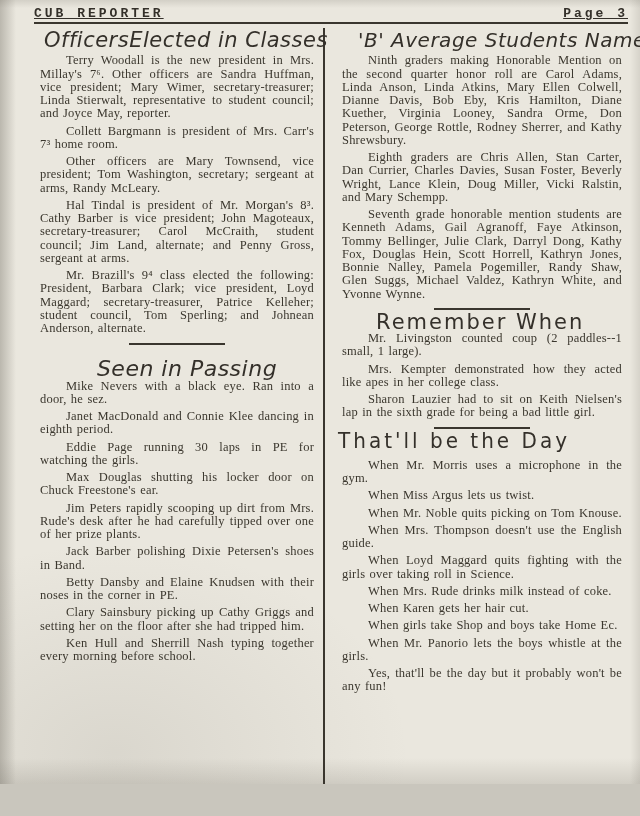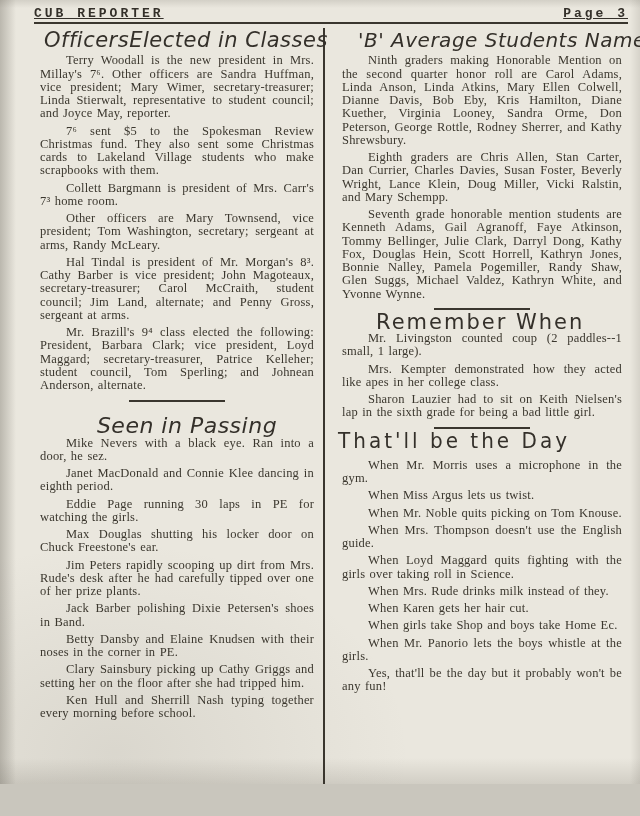--- a/index.html
+++ b/index.html
@@ -58,21 +58,20 @@
   <div class="masthead-row">
     <span class="mh">CUB REPORTER</span>
     <span class="mh">Page 3</span>
   </div>
 
   <div class="vrule"></div>
 
   <div class="col col-left">
     <h2 class="script-title">OfficersElected in Classes</h2>
     <p>Terry Woodall is the new president in Mrs. Millay's 7⁶.  Other officers are Sandra Huffman, vice president; Mary Wimer, secretary-treasurer; Linda Stierwalt, representative to student council; and Joyce May, reporter.</p>
-    <p>7⁶ sent $5 to the Spokesman Review Christmas fund.  They also sent some Christmas cards to Lakeland Village students who make scrapbooks with them.</p>
     <p>Collett Bargmann is president of Mrs. Carr's 7³ home room.</p>
     <p>Other officers are Mary Townsend, vice president; Tom Washington, secretary; sergeant at arms, Randy McLeary.</p>
     <p>Hal Tindal is president of Mr. Morgan's 8³.  Cathy Barber is vice president; John Magoteaux, secretary-treasurer; Carol McCraith, student council; Jim Land, alternate; and Penny Gross, sergeant at arms.</p>
     <p>Mr. Brazill's 9⁴ class elected the following: President, Barbara Clark; vice president, Loyd Maggard; secretary-treasurer, Patrice Kelleher; student council, Tom Sperling; and Johnean Anderson, alternate.</p>
 
     <div class="hrule hrule-left"></div>
     <h2 class="script-title seen-title">Seen in Passing</h2>
     <p>Mike Nevers with a black eye. Ran into a door, he sez.</p>
     <p>Janet MacDonald and Connie Klee dancing in eighth period.</p>
     <p>Eddie Page running 30 laps in PE for watching the girls.</p>
@@ -96,20 +95,20 @@
     <p>Mrs. Kempter demonstrated how they acted like apes in her college class.</p>
     <p>Sharon Lauzier had to sit on Keith Nielsen's lap in the sixth grade for being a bad little girl.</p>
 
     <div class="hrule"></div>
     <h2 class="print-title day-title">That'll be the Day</h2>
     <p>When Mr. Morris uses a microphone in the gym.</p>
     <p>When Miss Argus lets us twist.</p>
     <p>When Mr. Noble quits picking on Tom Knouse.</p>
     <p>When Mrs. Thompson doesn't use the English guide.</p>
     <p>When Loyd Maggard quits fighting with the girls over taking roll in Science.</p>
-    <p>When Mrs. Rude drinks milk instead of they.</p>
+    <p>When Mrs. Rude drinks milk instead of coke.</p>
     <p>When Karen gets her hair cut.</p>
     <p>When girls take Shop and boys take Home Ec.</p>
     <p>When Mr. Panorio lets the boys whistle at the girls.</p>
     <p>Yes, that'll be the day but it probably won't be any fun!</p>
   </div>
 
 </div>
 
 </body></html>

